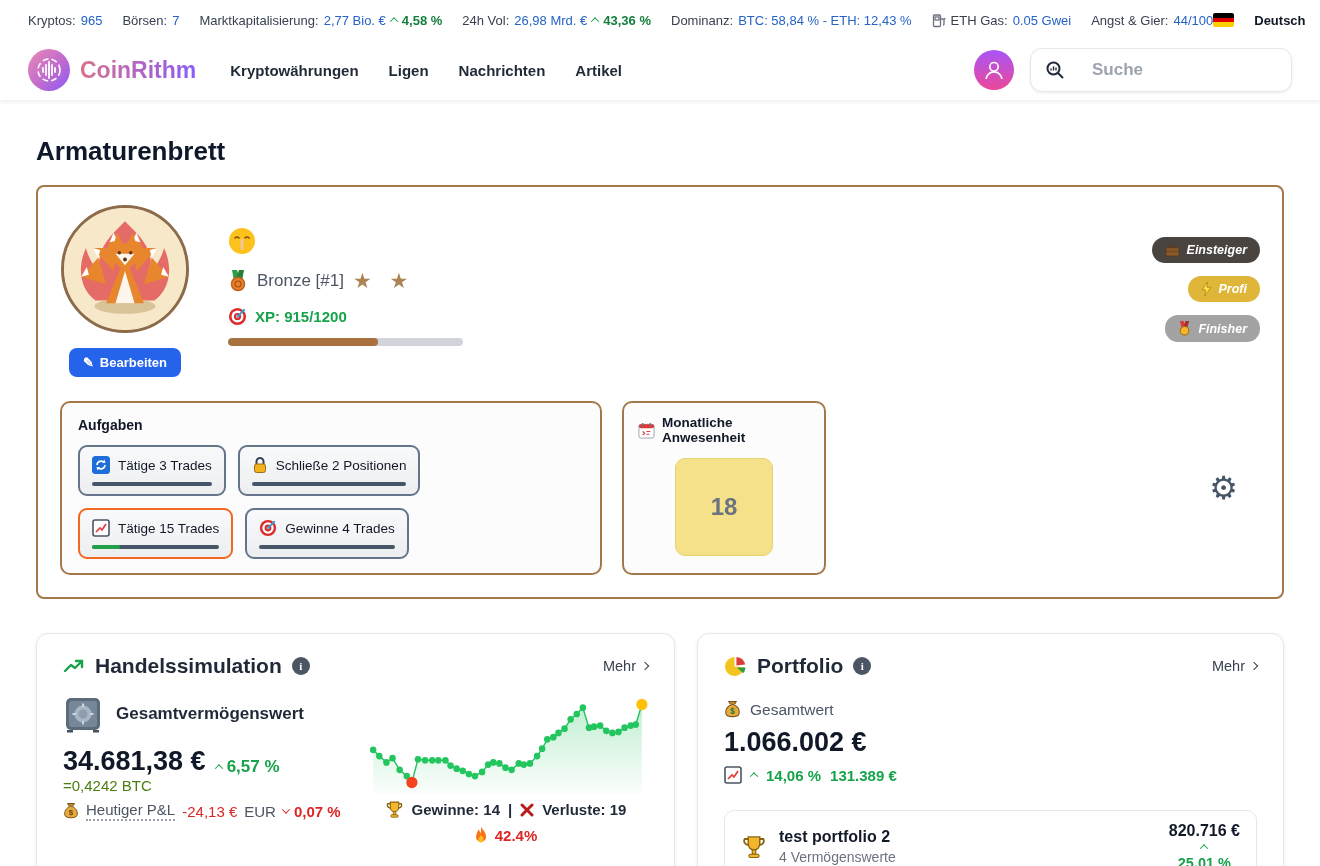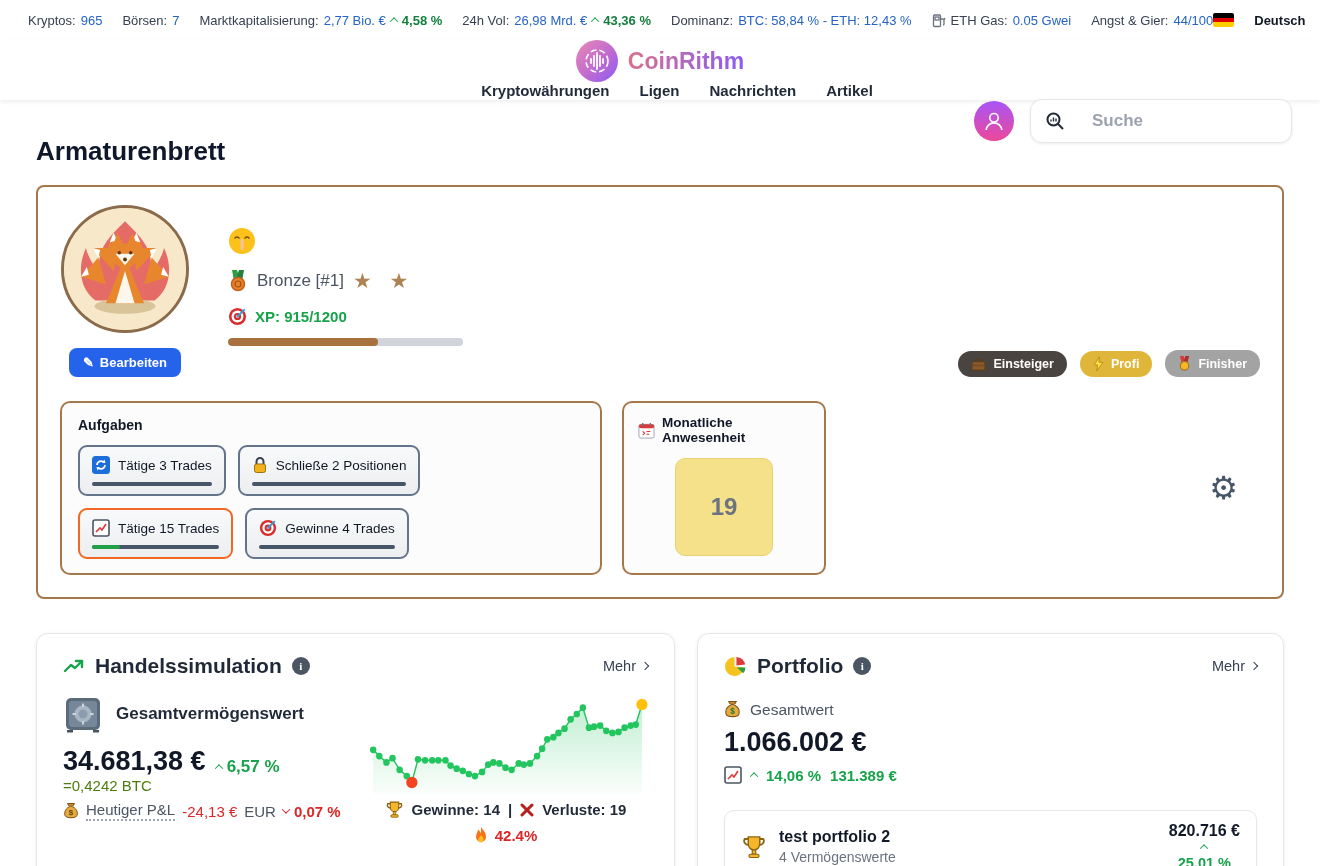--- a/index.html
+++ b/index.html
@@ -23,21 +23,21 @@
   .caret { display:inline-block; width:7px; height:7px; border-left:2px solid; border-top:2px solid; }
   .caret.up { transform:rotate(45deg) translate(1px,1px); }
   .caret.down { transform:rotate(225deg) translate(1px,1px); }
   .caret.sm { width:6px; height:6px; border-width:1.5px; }
   .c-green { color:#16a34a; border-color:#16a34a; }
   .c-red { color:#dc2626; border-color:#dc2626; }
   .c-dark { color:#374151; border-color:#374151; }
 
   
   .navbar { height:60px; display:flex; align-items:center; padding:0 28px;
-    box-shadow:0 2px 4px rgba(0,0,0,.07); position:relative; z-index:5; background:#fff;flex-direction:column; }
+    box-shadow:0 2px 4px rgba(0,0,0,.07); position:relative; z-index:5; background:#fff; }
   .brand { display:flex; align-items:center; gap:10px; cursor:pointer; }
   .brand-logo { width:42px; height:42px; border-radius:50%;
     background:linear-gradient(135deg,#e98ab4 0%,#c06ad0 55%,#8b5cf6 100%);
     display:flex; align-items:center; justify-content:center; }
   .brand-name { font-size:23px; font-weight:bold;
     background:linear-gradient(90deg,#d8718c,#8b5cf6);
     -webkit-background-clip:text; background-clip:text; color:transparent; }
   .nav-links { display:flex; align-items:center; gap:30px; margin-left:34px; }
   .nav-link { font-size:15px; font-weight:600; color:#1f2937; cursor:pointer; }
   .nav-right { margin-left:auto; display:flex; align-items:center; gap:16px; }
@@ -61,21 +61,21 @@
   .edit-btn { margin-top:15px; background:#2563eb; color:#fff; border:none; border-radius:8px;
     padding:7px 14px; font-size:13px; font-weight:bold; display:flex; align-items:center; gap:6px; cursor:pointer;
     font-family:"Liberation Sans",sans-serif; }
   .info-col { margin-left:38px; padding-top:22px; }
   .name-row { display:flex; align-items:center; gap:10px; font-size:24px; font-weight:bold; color:#111827; }
   .rank-row { margin-top:14px; display:flex; align-items:center; gap:9px; font-size:17px; color:#4b5563; }
   .stars { color:#ad8354; font-size:21px; letter-spacing:6px; }
   .xp-row { margin-top:14px; display:flex; align-items:center; gap:8px; font-size:15px; font-weight:600; color:#16a34a; }
   .xp-track { margin-top:12px; width:235px; height:8px; border-radius:4px; background:#d1d5db; overflow:hidden; }
   .xp-fill { height:100%; background:#a9713d; border-radius:4px; }
-  .badge-col { margin-left:auto; display:flex; align-items:flex-end; gap:13px; padding-top:32px; }
+  .badge-col { margin-left:auto; display:flex; flex-direction:column; align-items:flex-end; gap:13px; padding-top:32px;font-style:italic; }
   .badge { display:flex; align-items:center; gap:7px; color:#fff; font-size:12.5px; font-weight:bold;
     padding:6px 13px; border-radius:13px; }
   .badge--dark { background:#4a4440; }
   .badge--gold { background:#e0b63a; }
   .badge--gray { background:#a3a3a3; }
 
   .profile-bottom { margin-top:24px; display:flex; gap:20px; }
   .tasks-box { width:542px; border:2px solid #a5784c; border-radius:10px; background:#fcfcfd; padding:14px 16px; }
   .box-title { font-size:14px; font-weight:bold; color:#111827; }
   .chips { margin-top:12px; display:flex; flex-wrap:wrap; gap:12px; }
@@ -404,21 +404,21 @@
           <svg class="icon" width="17" height="17" viewBox="0 0 18 18">
             <rect x="1" y="2.5" width="16" height="14.5" rx="2" fill="#fff" stroke="#9ca3af"></rect>
             <rect x="1" y="2.5" width="16" height="4" rx="2" fill="#d93a3a"></rect>
             <line x1="5" y1="1" x2="5" y2="4.5" stroke="#6b7280" stroke-width="1.4"></line>
             <line x1="13" y1="1" x2="13" y2="4.5" stroke="#6b7280" stroke-width="1.4"></line>
             <path d="M5 10 l2 2 l-2 2 M9 10 h4 M9 13 h3" stroke="#d93a3a" stroke-width="1.2" fill="none"></path>
           </svg>
           <span>Monatliche Anwesenheit</span>
         </div>
         <div class="att-day">
-          <span>19</span>
+          <span>18</span>
         </div>
       </div>
 
       <div class="gear">⚙</div>
     </div>
   </section>
 
   <div class="cards-row">
 
     <section class="card">

